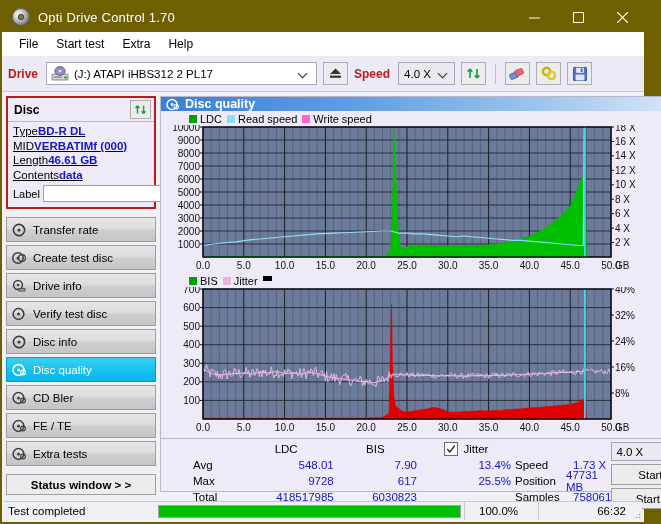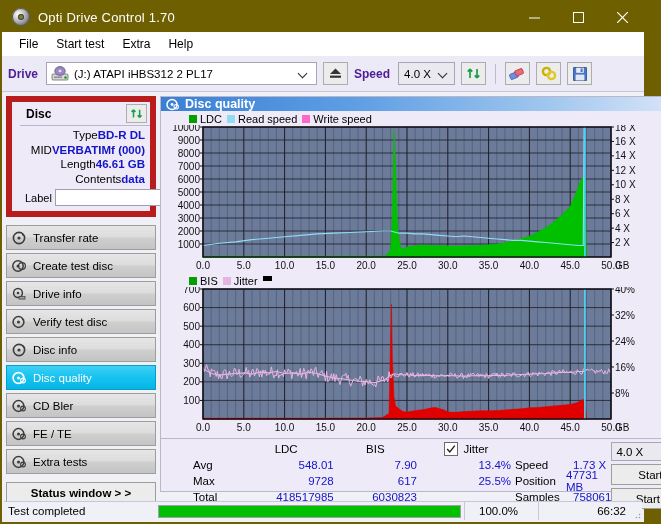--- a/index.html
+++ b/index.html
@@ -42,21 +42,21 @@
   .menubar{
     height:23px;background:#ffffff;display:flex;align-items:center;
     padding-left:8px;border-bottom:1px solid #ffffff;
   }
   .menu-item{padding:3px 9px;font-size:12px;color:#000;}
   
   .toolbar{
     height:35px;background:#eceaf6;display:flex;align-items:center;
     padding:0 6px;gap:6px;border-bottom:1px solid #c8c6d8;
   }
-  .tb-label{font-weight:bold;font-size:12px;color:#4c1d95;margin-right:2px;}
+  .tb-label{font-weight:bold;font-size:12px;color:#b91c1c;margin-right:2px;}
   .drive-combo{
     flex:none;width:271px;height:23px;background:#fff;border:1px solid #a6a6b4;
     display:flex;align-items:center;padding:0 2px;box-sizing:border-box;position:relative;
   }
   .drive-icon{width:18px;height:16px;margin:0 5px 0 2px;flex:none;}
   .drive-combo .dtext{font-size:11.5px;color:#000;white-space:nowrap;}
   .caret{
     margin-left:auto;margin-right:5px;width:0;height:0;
     border-left:4px solid transparent;border-right:4px solid transparent;
     border-top:5px solid #3b3b3b;
@@ -75,29 +75,29 @@
   }
   .speed-combo{
     width:57px;height:23px;background:#e9e9ef;border:1px solid #a6a6b4;
     display:flex;align-items:center;padding-left:5px;box-sizing:border-box;font-size:11.5px;
   }
   .tb-sep{width:1px;height:20px;background:#bdbdcb;margin:0 3px;}
   
   .body{display:flex;height:400px;}
   .sidebar{width:158px;padding:4px 4px 0 4px;box-sizing:border-box;}
   .panel-disc{
-    border:6px solid #b91c1c;background:#eeeaf8;margin-bottom:4px;padding-left:8px;
+    border:2px solid #b91c1c;background:#eeeaf8;margin-bottom:4px;
   }
   .panel-head{
     display:flex;align-items:center;justify-content:space-between;
     padding:2px 3px 2px 6px;border-bottom:1px solid #b9b7cb;background:#eeeaf8;
   }
   .panel-head .ph-title{font-weight:bold;font-size:12px;color:#000;}
   .panel-body{padding:2px 5px 4px 5px;}
-  .drow{display:flex;justify-content:flex-end;align-items:center;line-height:14.5px;font-size:11.5px;}
+  .drow{display:flex;justify-content:flex-start;align-items:center;line-height:14.5px;font-size:11.5px;text-decoration:underline;}
   .drow .k{color:#000;}
   .drow .v{color:#1414c8;font-weight:bold;}
   .label-row{display:flex;align-items:center;margin-top:2px;gap:3px;}
   .label-input{
     flex:1;height:17px;background:#fff;border:1px solid #9e9eb0;box-sizing:border-box;
   }
   .nav{margin-top:8px;}
   .nav-btn{
     height:25px;margin-bottom:3px;display:flex;align-items:center;
     background:linear-gradient(to bottom,#e6e6e6 0%,#dcdcdc 48%,#cfcfcf 52%,#c4c4c4 100%);

